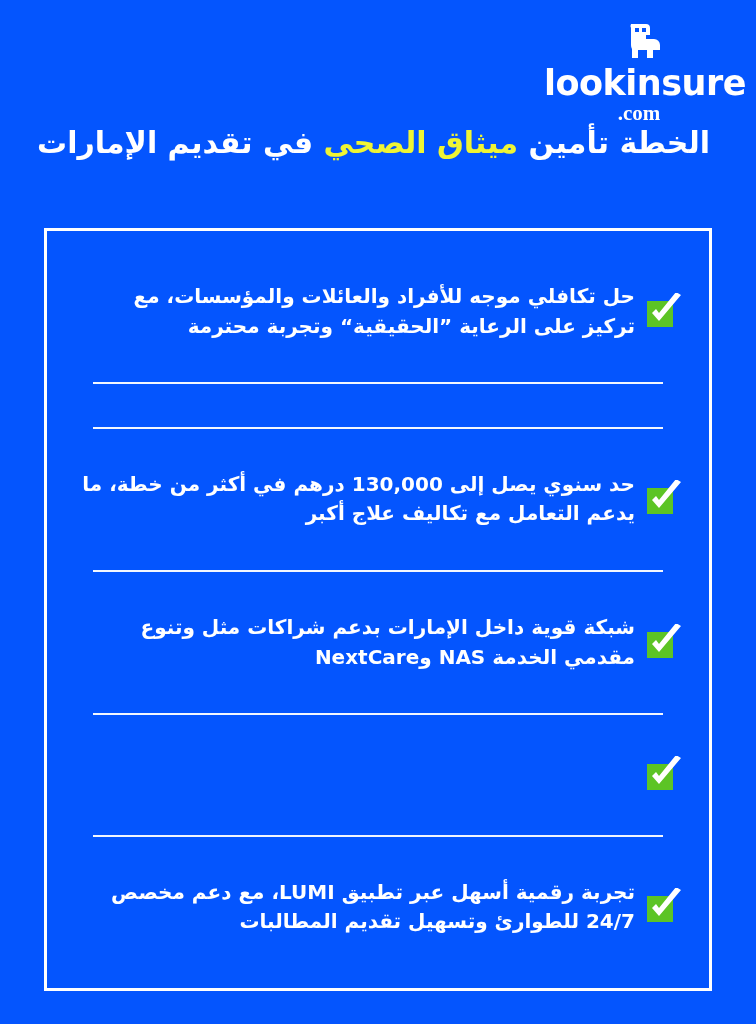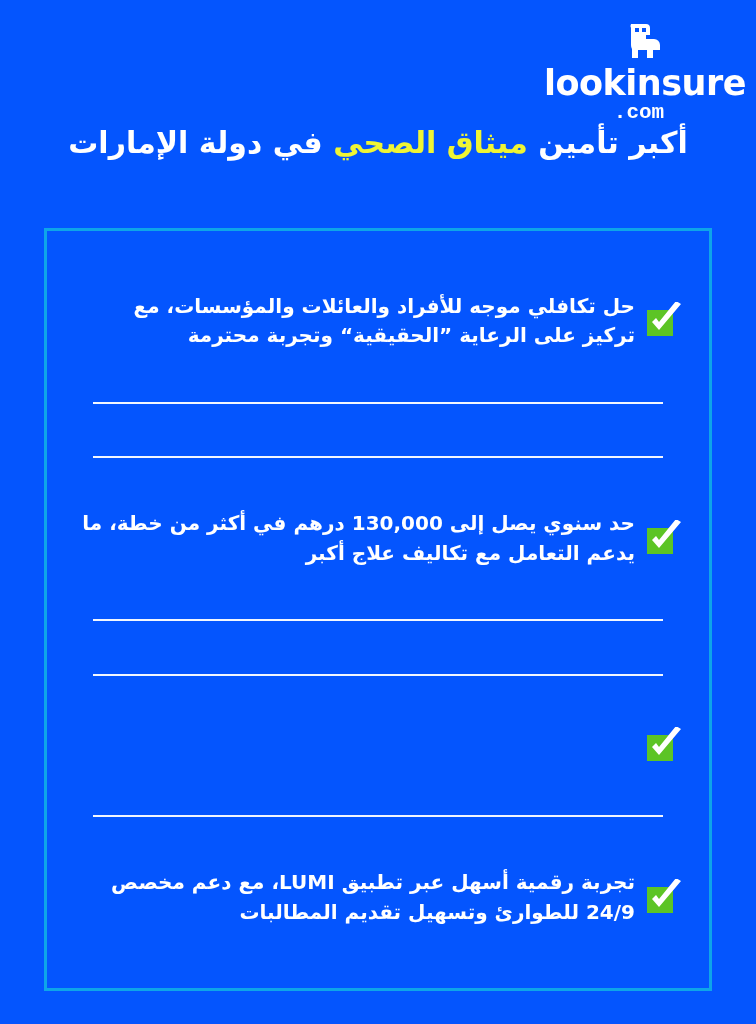--- a/index.html
+++ b/index.html
@@ -34,21 +34,21 @@
   .logo-word {
     font-family: "DejaVu Sans", "Liberation Sans", sans-serif;
     font-size: 35px;
     font-weight: bold;
     letter-spacing: -0.5px;
     line-height: 1.0;
     color: #ffffff;
     text-transform: lowercase;
   }
   .logo-dotcom {
-    font-family: Liberation Mono, monospace;
+    font-family: Liberation Serif, serif;
     font-size: 21px;
     font-weight: bold;
     line-height: 1.15;
     color: #ffffff;
     letter-spacing: 0px;
   }
 
   
   .headline {
     position: absolute;
@@ -67,21 +67,21 @@
     color: #eff534;
   }
 
   
   .frame {
     position: absolute;
     top: 228px;
     right: 44px;
     left: 44px;
     bottom: 33px;
-    border: 3px solid #0ea5e9;
+    border: 3px solid #ffffff;
     box-sizing: border-box;
     padding: 14px 22px 14px 22px;
     display: flex;
     flex-direction: column;
     justify-content: space-evenly;
   }
 
   .benefit-row {
     display: flex;
     flex-direction: row;
@@ -129,21 +129,21 @@
   <svg class="logo-mark" viewBox="0 0 44 42" aria-hidden="true">
     <path d="M14 2 h15 a4 4 0 0 1 4 4 v7 h-4 v4 h8 a6 6 0 0 1 6 6 v5 h-7 v8 h-6 v-8 h-9 v8 h-6 v-9 a8 8 0 0 1 -1 -4 V6 a4 4 0 0 1 0 -4 z" fill="#ffffff"></path>
     <rect x="18" y="6" width="4" height="4" fill="#0455fe"></rect>
     <rect x="25" y="6" width="4" height="4" fill="#0455fe"></rect>
   </svg>
   <div class="logo-word">Lookinsure</div>
   <div class="logo-dotcom">.com</div>
 </div>
 
 <div class="headline">
-  <span>أكبر تأمين </span><span class="hl">ميثاق الصحي</span><span> في دولة الإمارات</span>
+  <span>الخطة تأمين </span><span class="hl">ميثاق الصحي</span><span> في تقديم الإمارات</span>
 </div>
 
 <div class="frame">
 
   <div class="benefit-row">
     <div class="check-wrap">
       <svg class="check-icon" viewBox="0 0 38 38" aria-hidden="true">
         <rect x="2" y="8" width="26" height="26" fill="#5cc425"></rect>
         <path d="M7 20 L14 28 L36 2 L31 -1 L14 20 L11 16 Z" fill="#ffffff"></path>
       </svg>
@@ -161,37 +161,46 @@
       <svg class="check-icon" viewBox="0 0 38 38" aria-hidden="true">
         <rect x="2" y="8" width="26" height="26" fill="#5cc425"></rect>
         <path d="M7 20 L14 28 L36 2 L31 -1 L14 20 L11 16 Z" fill="#ffffff"></path>
       </svg>
     </div>
     <div class="benefit-text">حد سنوي يصل إلى 130,000 درهم في أكثر من خطة، ما يدعم التعامل مع تكاليف علاج أكبر</div>
   </div>
 
   <div class="divider"></div>
 
-
-  <div class="divider"></div>
-
-  <div class="benefit-row">
-    <div class="check-wrap">
-      <svg class="check-icon" viewBox="0 0 38 38" aria-hidden="true">
-        <rect x="2" y="8" width="26" height="26" fill="#5cc425"></rect>
-        <path d="M7 20 L14 28 L36 2 L31 -1 L14 20 L11 16 Z" fill="#ffffff"></path>
-      </svg>
-    </div>
-  </div>
-
-  <div class="divider"></div>
-
-  <div class="benefit-row">
-    <div class="check-wrap">
-      <svg class="check-icon" viewBox="0 0 38 38" aria-hidden="true">
-        <rect x="2" y="8" width="26" height="26" fill="#5cc425"></rect>
-        <path d="M7 20 L14 28 L36 2 L31 -1 L14 20 L11 16 Z" fill="#ffffff"></path>
-      </svg>
-    </div>
-    <div class="benefit-text">تجربة رقمية أسهل عبر تطبيق LUMI، مع دعم مخصص 24/9 للطوارئ وتسهيل تقديم المطالبات</div>
+  <div class="benefit-row">
+    <div class="check-wrap">
+      <svg class="check-icon" viewBox="0 0 38 38" aria-hidden="true">
+        <rect x="2" y="8" width="26" height="26" fill="#5cc425"></rect>
+        <path d="M7 20 L14 28 L36 2 L31 -1 L14 20 L11 16 Z" fill="#ffffff"></path>
+      </svg>
+    </div>
+    <div class="benefit-text">شبكة قوية داخل الإمارات بدعم شراكات مثل وتنوع مقدمي الخدمة NAS وNextCare</div>
+  </div>
+
+  <div class="divider"></div>
+
+  <div class="benefit-row">
+    <div class="check-wrap">
+      <svg class="check-icon" viewBox="0 0 38 38" aria-hidden="true">
+        <rect x="2" y="8" width="26" height="26" fill="#5cc425"></rect>
+        <path d="M7 20 L14 28 L36 2 L31 -1 L14 20 L11 16 Z" fill="#ffffff"></path>
+      </svg>
+    </div>
+  </div>
+
+  <div class="divider"></div>
+
+  <div class="benefit-row">
+    <div class="check-wrap">
+      <svg class="check-icon" viewBox="0 0 38 38" aria-hidden="true">
+        <rect x="2" y="8" width="26" height="26" fill="#5cc425"></rect>
+        <path d="M7 20 L14 28 L36 2 L31 -1 L14 20 L11 16 Z" fill="#ffffff"></path>
+      </svg>
+    </div>
+    <div class="benefit-text">تجربة رقمية أسهل عبر تطبيق LUMI، مع دعم مخصص 24/7 للطوارئ وتسهيل تقديم المطالبات</div>
   </div>
 
 </div>
 
 </body></html>

